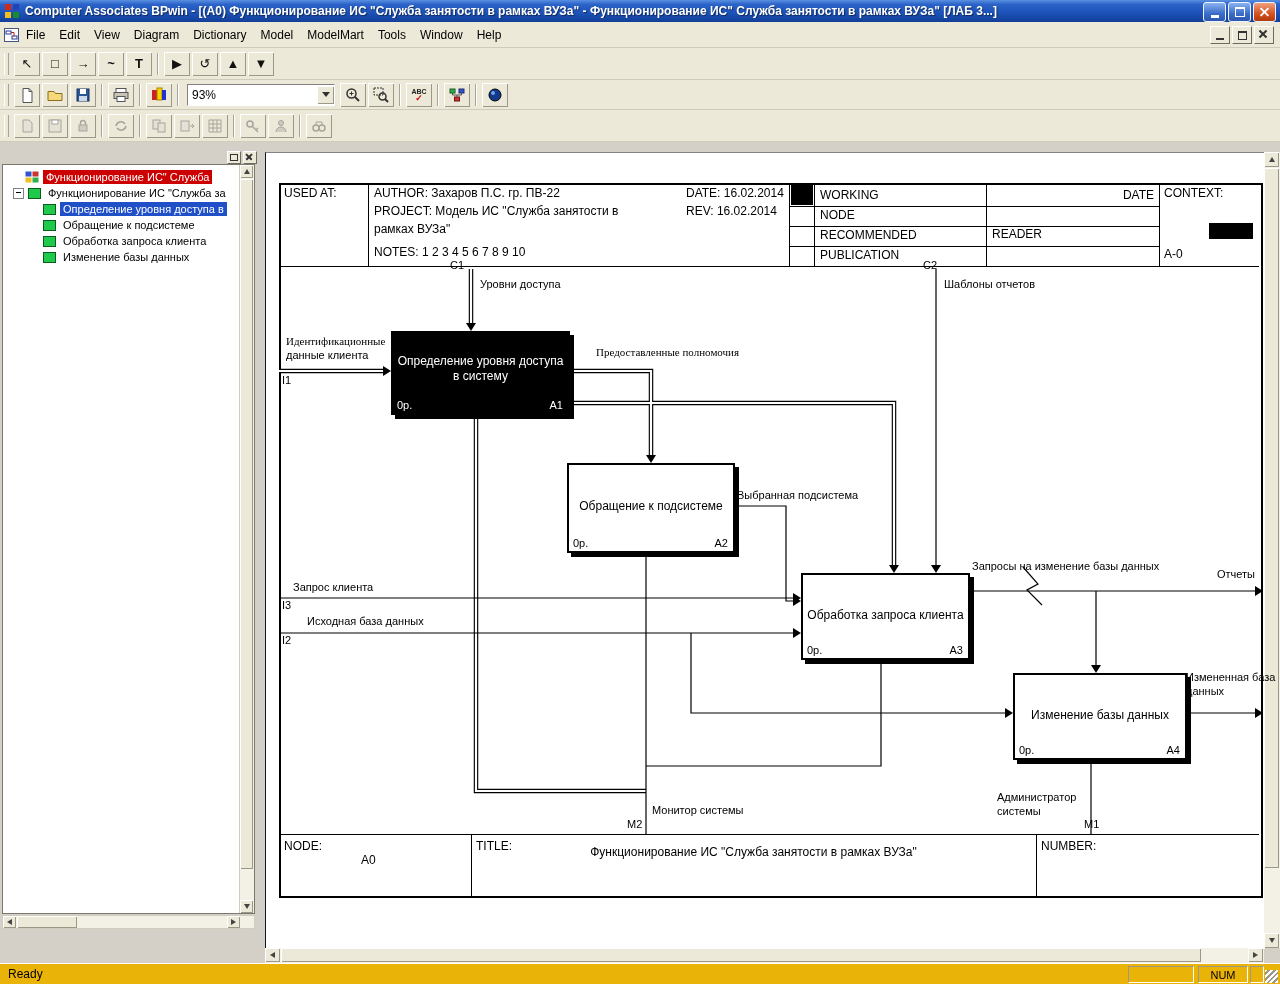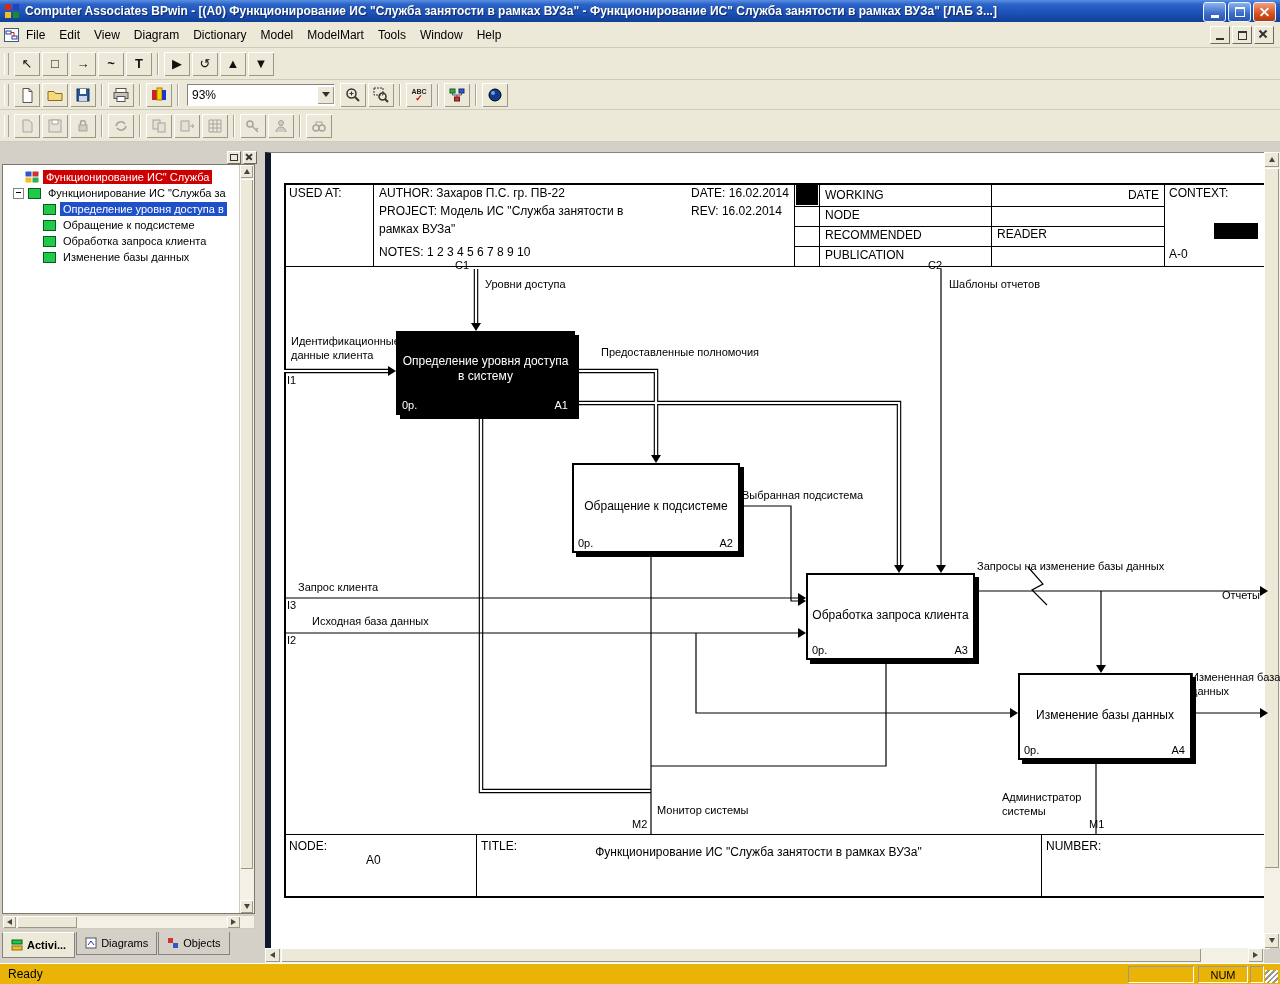--- a/index.html
+++ b/index.html
@@ -71,21 +71,21 @@
   .tri-l{width:0;height:0;border:3.5px solid transparent;border-right:5px solid #444;margin-right:3px;}
   .tri-r{width:0;height:0;border:3.5px solid transparent;border-left:5px solid #444;margin-left:3px;}
   .thumb{position:absolute;background:#ece9d8;box-shadow:inset 1px 1px 0 #fff,inset -1px -1px 0 #9c9888;}
   .lph{position:absolute;left:0;top:765px;width:253px;height:14px;background:#f3f1e6;border:1px solid #d0cdbf;box-sizing:border-box;}
   .ltabs{position:absolute;left:0;top:782px;height:24px;display:flex;gap:1px;}
   .ltab{display:flex;align-items:center;gap:4px;padding:0 8px;font-size:11px;height:22px;
     border:1px solid #848284;border-top:none;background:#d4d0c8;}
   .ltab.active{background:#ece9d8;font-weight:bold;height:24px;border-top:1px solid #fff;}
   
   .canvas{position:absolute;left:265px;top:152px;width:999px;height:796px;background:#fff;
-    border-left:6px solid #0f172a;border-top:1px solid #848284;box-sizing:content-box;}
+    border-left:1px solid #0f172a;border-top:1px solid #848284;box-sizing:content-box;}
   .sheetB{position:absolute;left:13px;top:30px;width:980px;height:711px;border:2px solid #000;}
   .hl{position:absolute;height:1px;background:#000;}
   .vl{position:absolute;width:1px;background:#000;}
   .blk{position:absolute;background:#000;}
   .sh{position:absolute;font-size:12px;white-space:nowrap;}
   .dl{position:absolute;font-size:11px;white-space:nowrap;z-index:5;}
   .bx{position:absolute;background:#fff;border:2px solid #000;box-shadow:4px 4px 0 #000;z-index:4;font-size:12px;text-align:center;}
   .bx .ct{position:absolute;left:0;right:0;top:50%;transform:translateY(-62%);line-height:15px;}
   .bx .cost{position:absolute;left:4px;bottom:2px;font-size:11px;}
   .bx .code{position:absolute;right:5px;bottom:2px;font-size:11px;}
@@ -399,43 +399,20 @@
   </div>
   <div class="lph">
     <div class="sbtn" style="left:0;top:0;width:13px;height:12px;">
         <span class="tri-l"></span>
       </div>
     <div class="thumb" style="left:14px;top:0;width:60px;height:12px;"></div>
     <div class="sbtn" style="left:224px;top:0;width:13px;height:12px;">
         <span class="tri-r"></span>
       </div>
   </div>
-  <div class="ltabs">
-    <div class="ltab active">
-      <svg width="12" height="12">
-          <rect x="1" y="1" width="10" height="4" fill="#1fca4a" stroke="#0a5c1d"></rect>
-          <rect x="1" y="7" width="10" height="4" fill="#f0c020" stroke="#8a6d1d"></rect>
-        </svg>
-      <span>Activi...</span>
-    </div>
-    <div class="ltab">
-      <svg width="12" height="12">
-          <rect x="1" y="1" width="10" height="10" fill="#fff" stroke="#555"></rect>
-          <path d="M3 8l3-4 3 4" fill="none" stroke="#2233cc"></path>
-        </svg>
-      <span>Diagrams</span>
-    </div>
-    <div class="ltab">
-      <svg width="12" height="12">
-          <rect x="1" y="1" width="5" height="5" fill="#cc3333"></rect>
-          <rect x="6" y="6" width="5" height="5" fill="#3355cc"></rect>
-        </svg>
-      <span>Objects</span>
-    </div>
-  </div>
 </div>
 
 <div class="canvas">
 
   <div class="sheetB"></div>
 
   <div class="vl" style="left:102px;top:30px;height:83px;"></div>
   <div class="vl" style="left:523px;top:30px;height:83px;"></div>
   <div class="vl" style="left:548px;top:30px;height:83px;"></div>
   <div class="vl" style="left:720px;top:30px;height:83px;"></div>
@@ -546,31 +523,31 @@
   <div class="bx" style="left:747px;top:520px;width:170px;height:83px;">
     <div class="ct">Изменение базы данных</div>
     <span class="cost">0р.</span>
     <span class="code">A4</span>
   </div>
 
   <div class="dl" style="left:184px;top:106px;">C1</div>
   <div class="dl" style="left:214px;top:125px;">Уровни доступа</div>
   <div class="dl" style="left:657px;top:106px;">C2</div>
   <div class="dl" style="left:678px;top:125px;">Шаблоны отчетов</div>
-  <div class="dl" style="left:20px;top:182px;">Идентификационные</div>
+  <div class="dl" style="left:20px;top:182px;font-family:Liberation Serif, serif;">Идентификационные</div>
   <div class="dl" style="left:20px;top:196px;">данные клиента</div>
   <div class="dl" style="left:16px;top:221px;">I1</div>
-  <div class="dl" style="left:330px;top:193px;">Предоставленные полномочия</div>
+  <div class="dl" style="left:330px;top:193px;font-family:Liberation Serif, serif;">Предоставленные полномочия</div>
   <div class="dl" style="left:471px;top:336px;">Выбранная подсистема</div>
   <div class="dl" style="left:27px;top:428px;">Запрос клиента</div>
   <div class="dl" style="left:16px;top:446px;">I3</div>
   <div class="dl" style="left:41px;top:462px;">Исходная база данных</div>
   <div class="dl" style="left:16px;top:481px;">I2</div>
   <div class="dl" style="left:706px;top:407px;">Запросы на изменение базы данных</div>
-  <div class="dl" style="left:951px;top:436px;text-align:right;">Отчеты</div>
+  <div class="dl" style="left:951px;top:415px;text-align:right;">Отчеты</div>
   <div class="dl" style="left:920px;top:518px;">Измененная база</div>
   <div class="dl" style="left:920px;top:532px;">данных</div>
   <div class="dl" style="left:386px;top:651px;">Монитор системы</div>
   <div class="dl" style="left:361px;top:665px;">M2</div>
   <div class="dl" style="left:731px;top:638px;">Администратор</div>
   <div class="dl" style="left:731px;top:652px;">системы</div>
   <div class="dl" style="left:818px;top:665px;">M1</div>
 </div>
 
 <div class="vscrollM">

